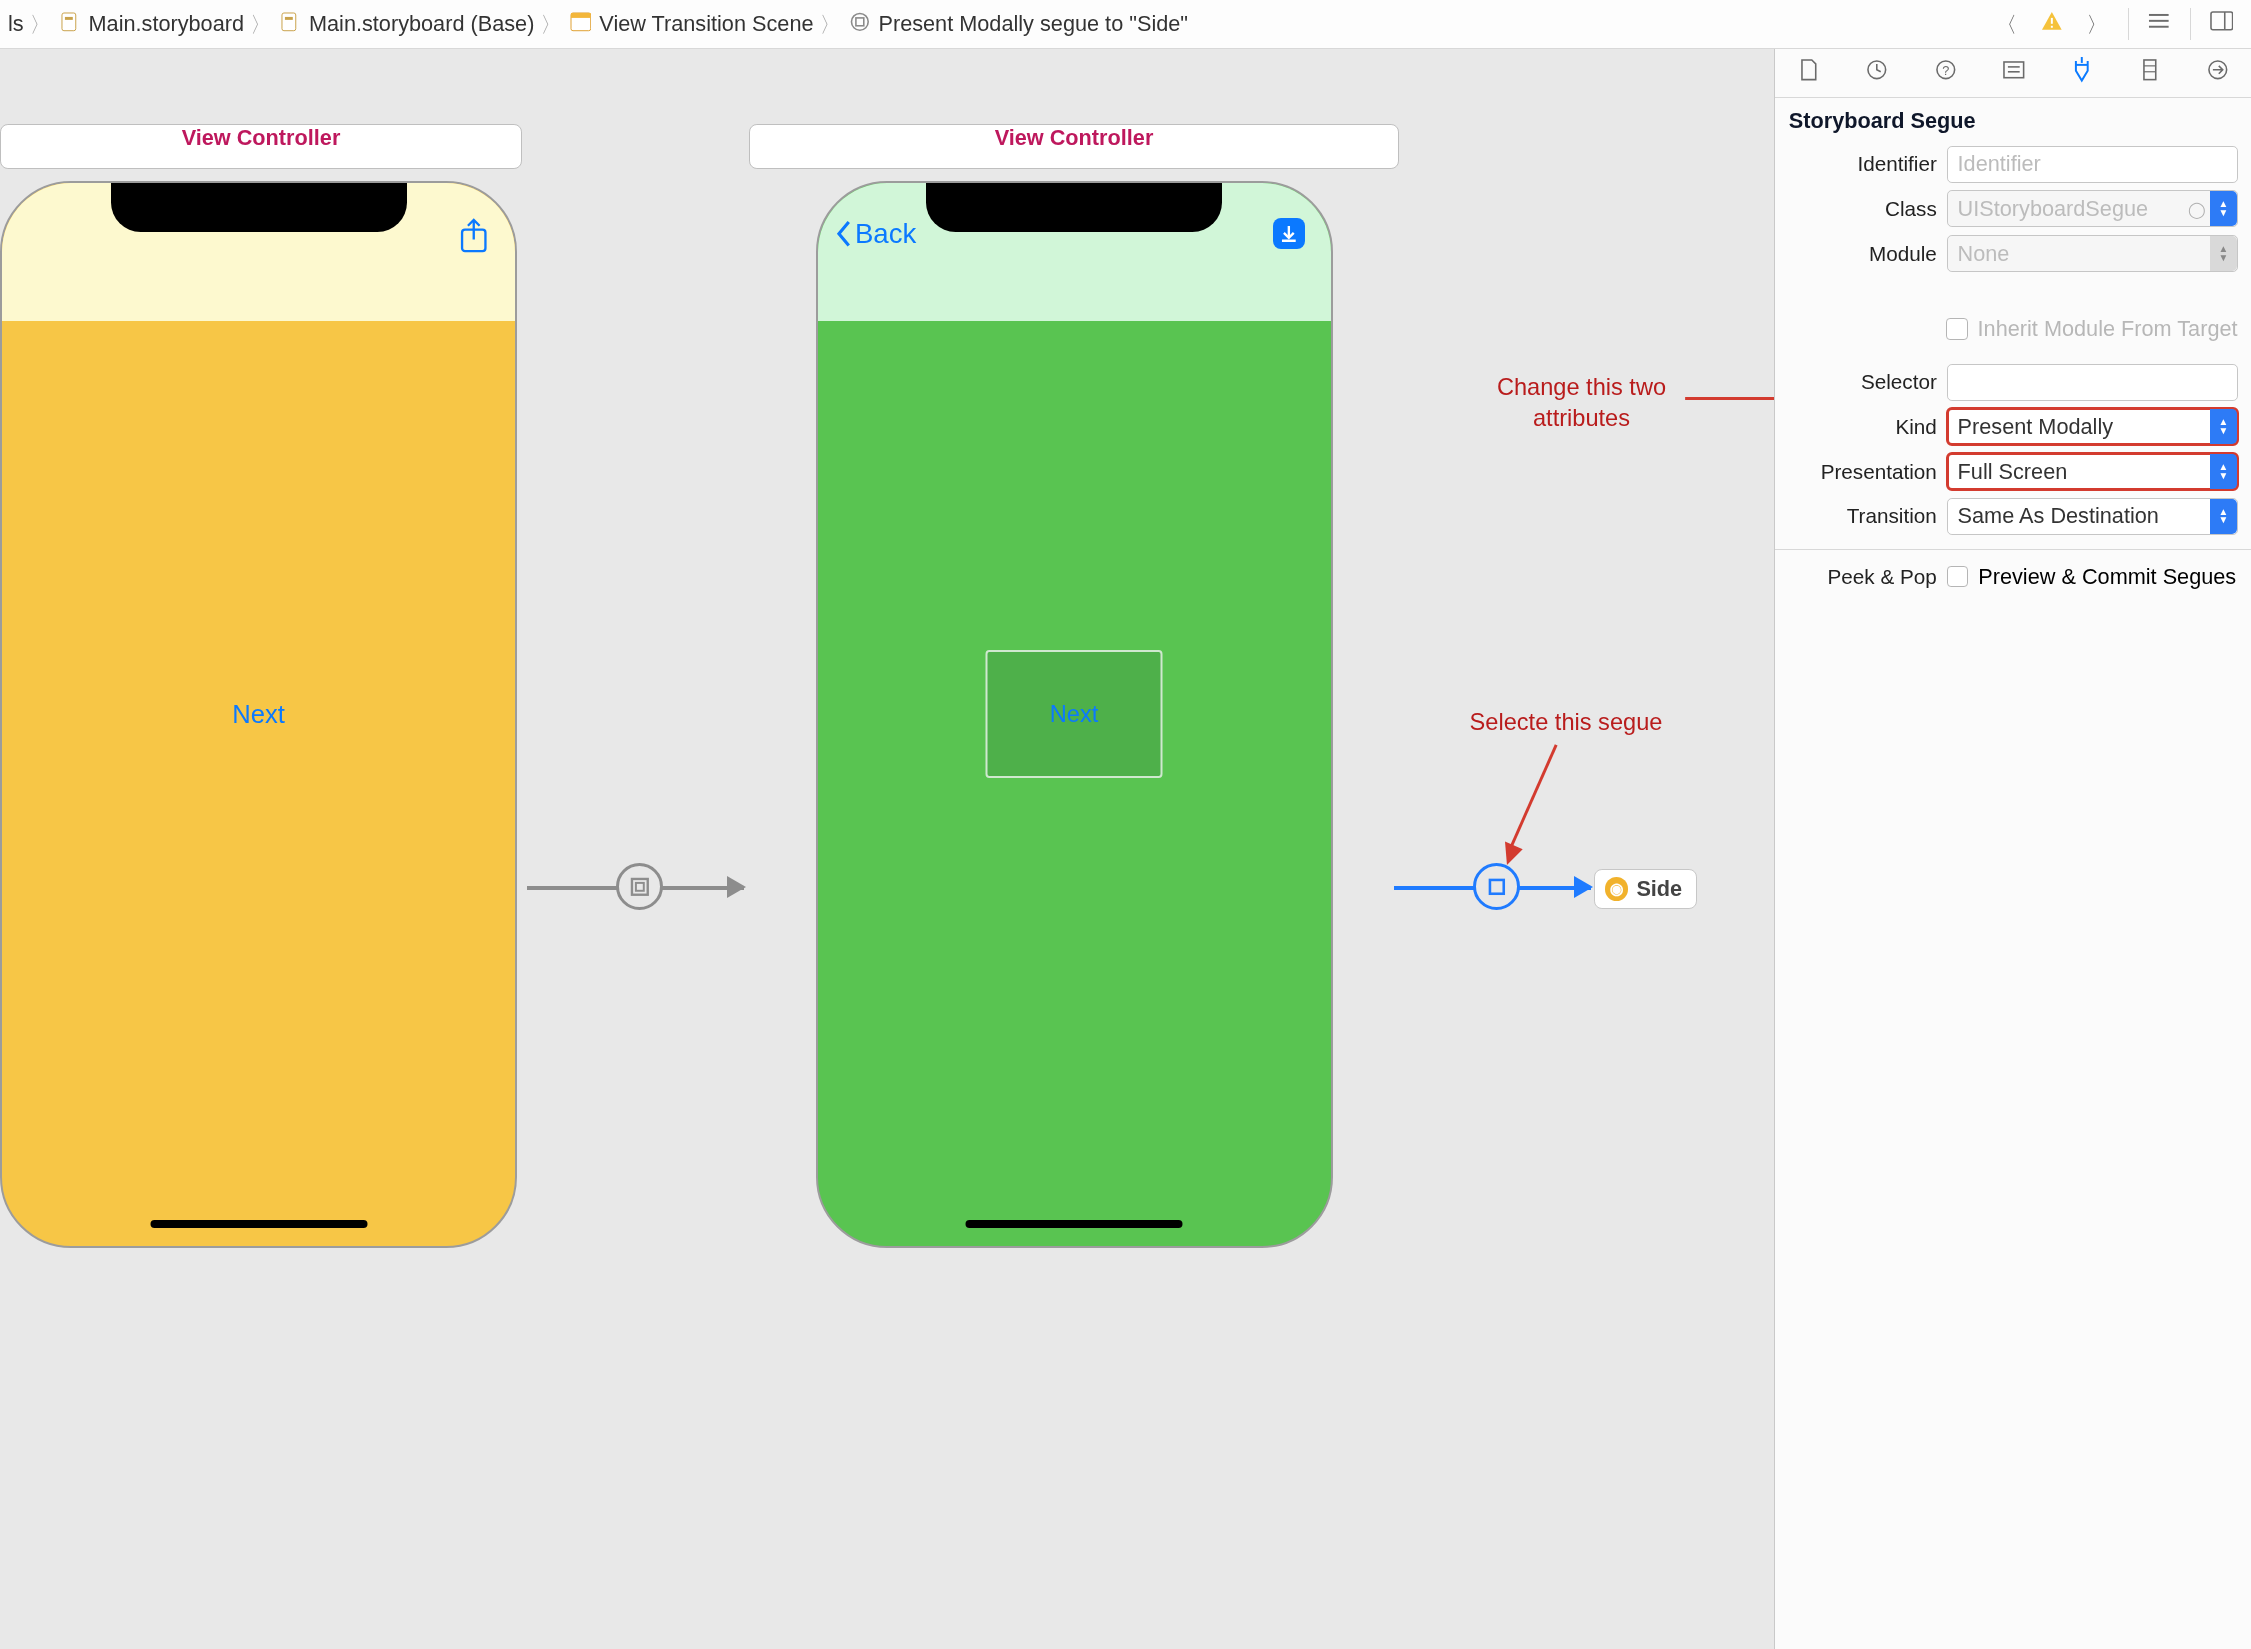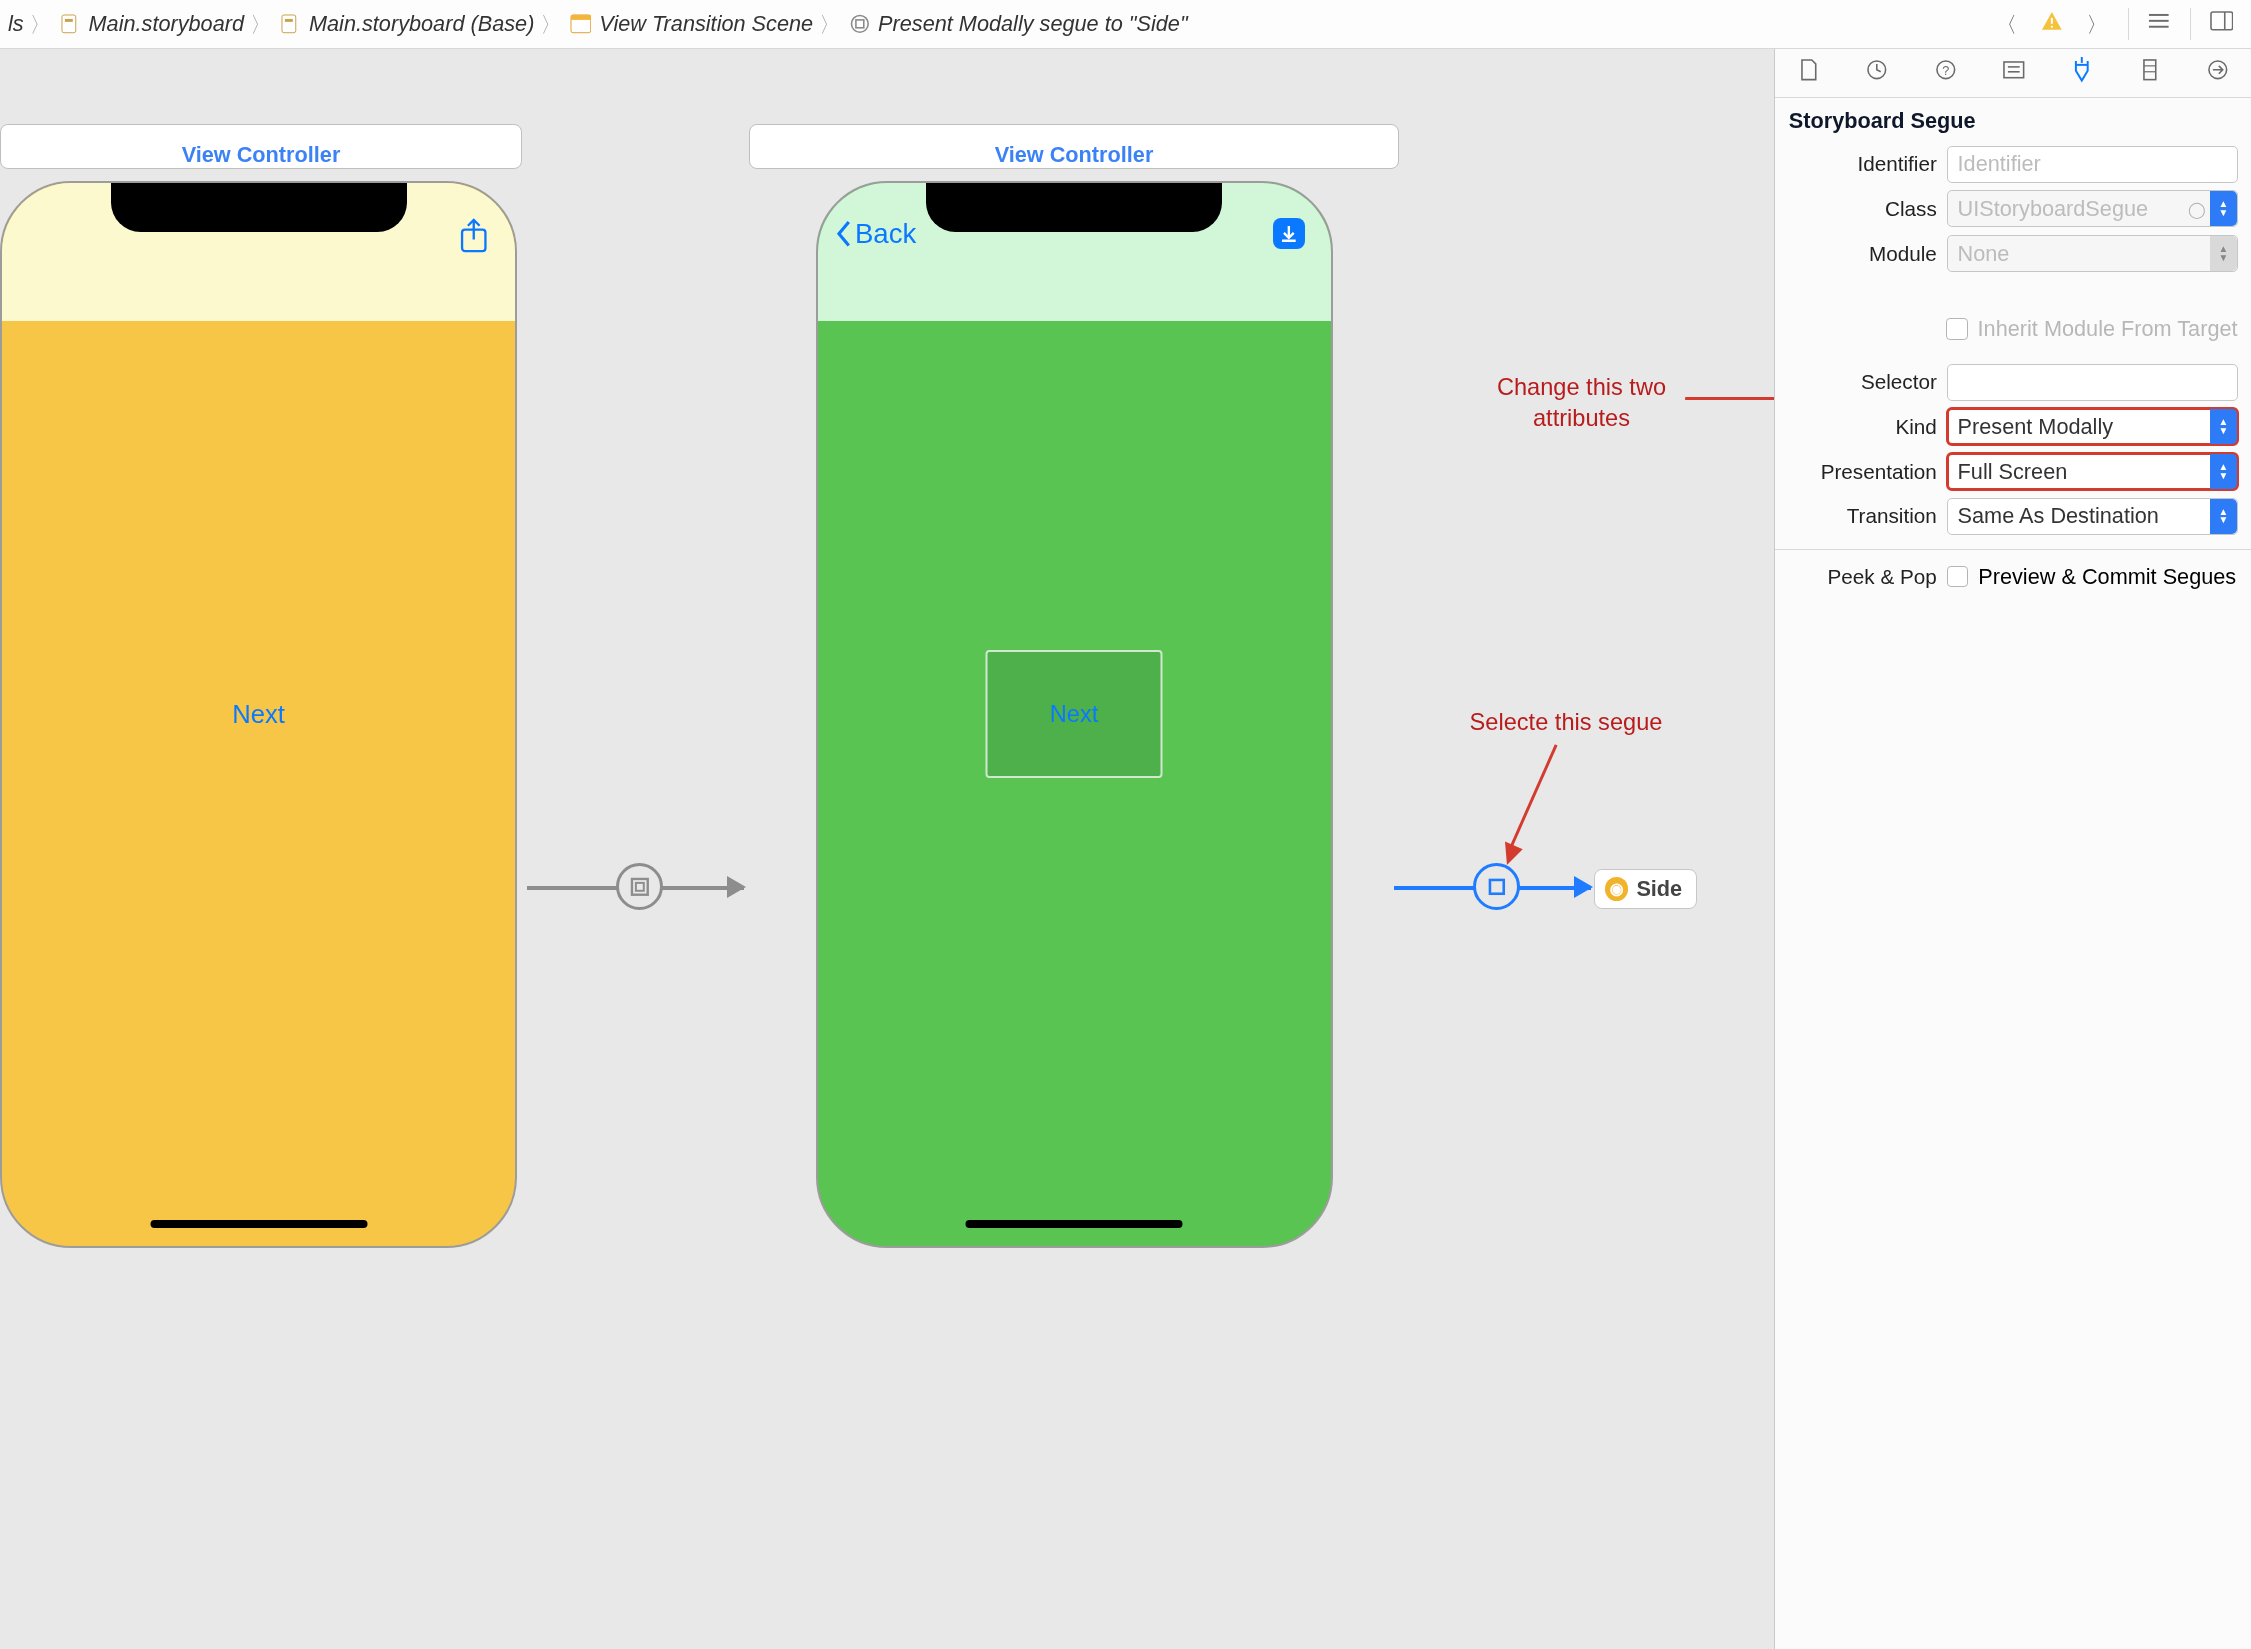--- a/index.html
+++ b/index.html
@@ -2,35 +2,35 @@
 <html><head>
 <meta charset="utf-8">
 <style>
   * { box-sizing: border-box; font-family: -apple-system, "Helvetica Neue", Arial, sans-serif; }
   html,body { margin:0; padding:0; width:2252px; height:1649px; background:#fff; overflow:hidden; }
   .root { display:flex; flex-direction:column; width:100%; height:100%; }
 
   
   .topbar { height:49px; border-bottom:1px solid #d8d8d8; display:flex; align-items:center; font-size:21.7px; color:#333; background:#fdfdfd; }
   .crumbs { display:flex; align-items:center; gap:5.9px; padding-left:7.9px; flex:1; min-width:0; overflow:hidden; white-space:nowrap; }
-  .crumb { display:flex; align-items:center; gap:5.9px; cursor:default;font-style:italic; }
+  .crumb { display:flex; gap:5.9px; cursor:default; }
   .crumb-sep { color:#aaa; }
   .tb-right { display:flex; align-items:center; gap:15.8px; padding-right:15.8px; }
   .tb-icon { color:#6d6d6d; width:29.6px; text-align:center; }
   .tb-sep { width:1px; height:31.5px; background:#d8d8d8; }
   .crumb-icon { display:inline-flex; align-items:center; justify-content:center; width:25.6px; height:21.7px; }
 
   .body { flex:1; display:flex; min-height:0; }
 
   
   .canvas-wrap { flex:1; position:relative; background:#e8e8e8; overflow:hidden; }
   .canvas { position:absolute; inset:0; }
 
   .scene { position:absolute; }
-  .scene-title { background:#fff; border:1px solid #bfbfbf; border-radius:7.9px; height:45px; display:flex; align-items:flex-end; justify-content:center; font-size:21.7px; font-weight:600; color:#3b82f6; margin-bottom:11.8px; width:100%; }
+  .scene-title { background:#fff; border:1px solid #bfbfbf; border-radius:7.9px; height:45px; display:flex; align-items:flex-start; justify-content:center; font-size:21.7px; font-weight:600; color:#be185d; margin-bottom:11.8px; width:100%; }
   .phone { width:517px; height:1067px; border-radius:71px; border:2px solid #9c9c9c; position:relative; overflow:hidden; }
   .notch { position:absolute; top:0; left:50%; transform:translateX(-50%); width:296px; height:49px; background:#000; border-bottom-left-radius:29.6px; border-bottom-right-radius:29.6px; z-index:4; }
   .home-ind { position:absolute; bottom:17.7px; left:50%; transform:translateX(-50%); width:217px; height:7.9px; border-radius:4.9px; background:#000; z-index:4; }
 
   
   .s1 .phone { background:#f7c646; }
   .s1-top { position:absolute; top:0; left:0; right:0; height:138px; background:#fdf9cf; }
   .s1-share { position:absolute; top:35px; right:25.6px; color:#0b79ff; }
   .s1-next { position:absolute; top:50%; left:50%; transform:translate(-50%,-50%); color:#0b79ff; font-size:25.6px; }
 

